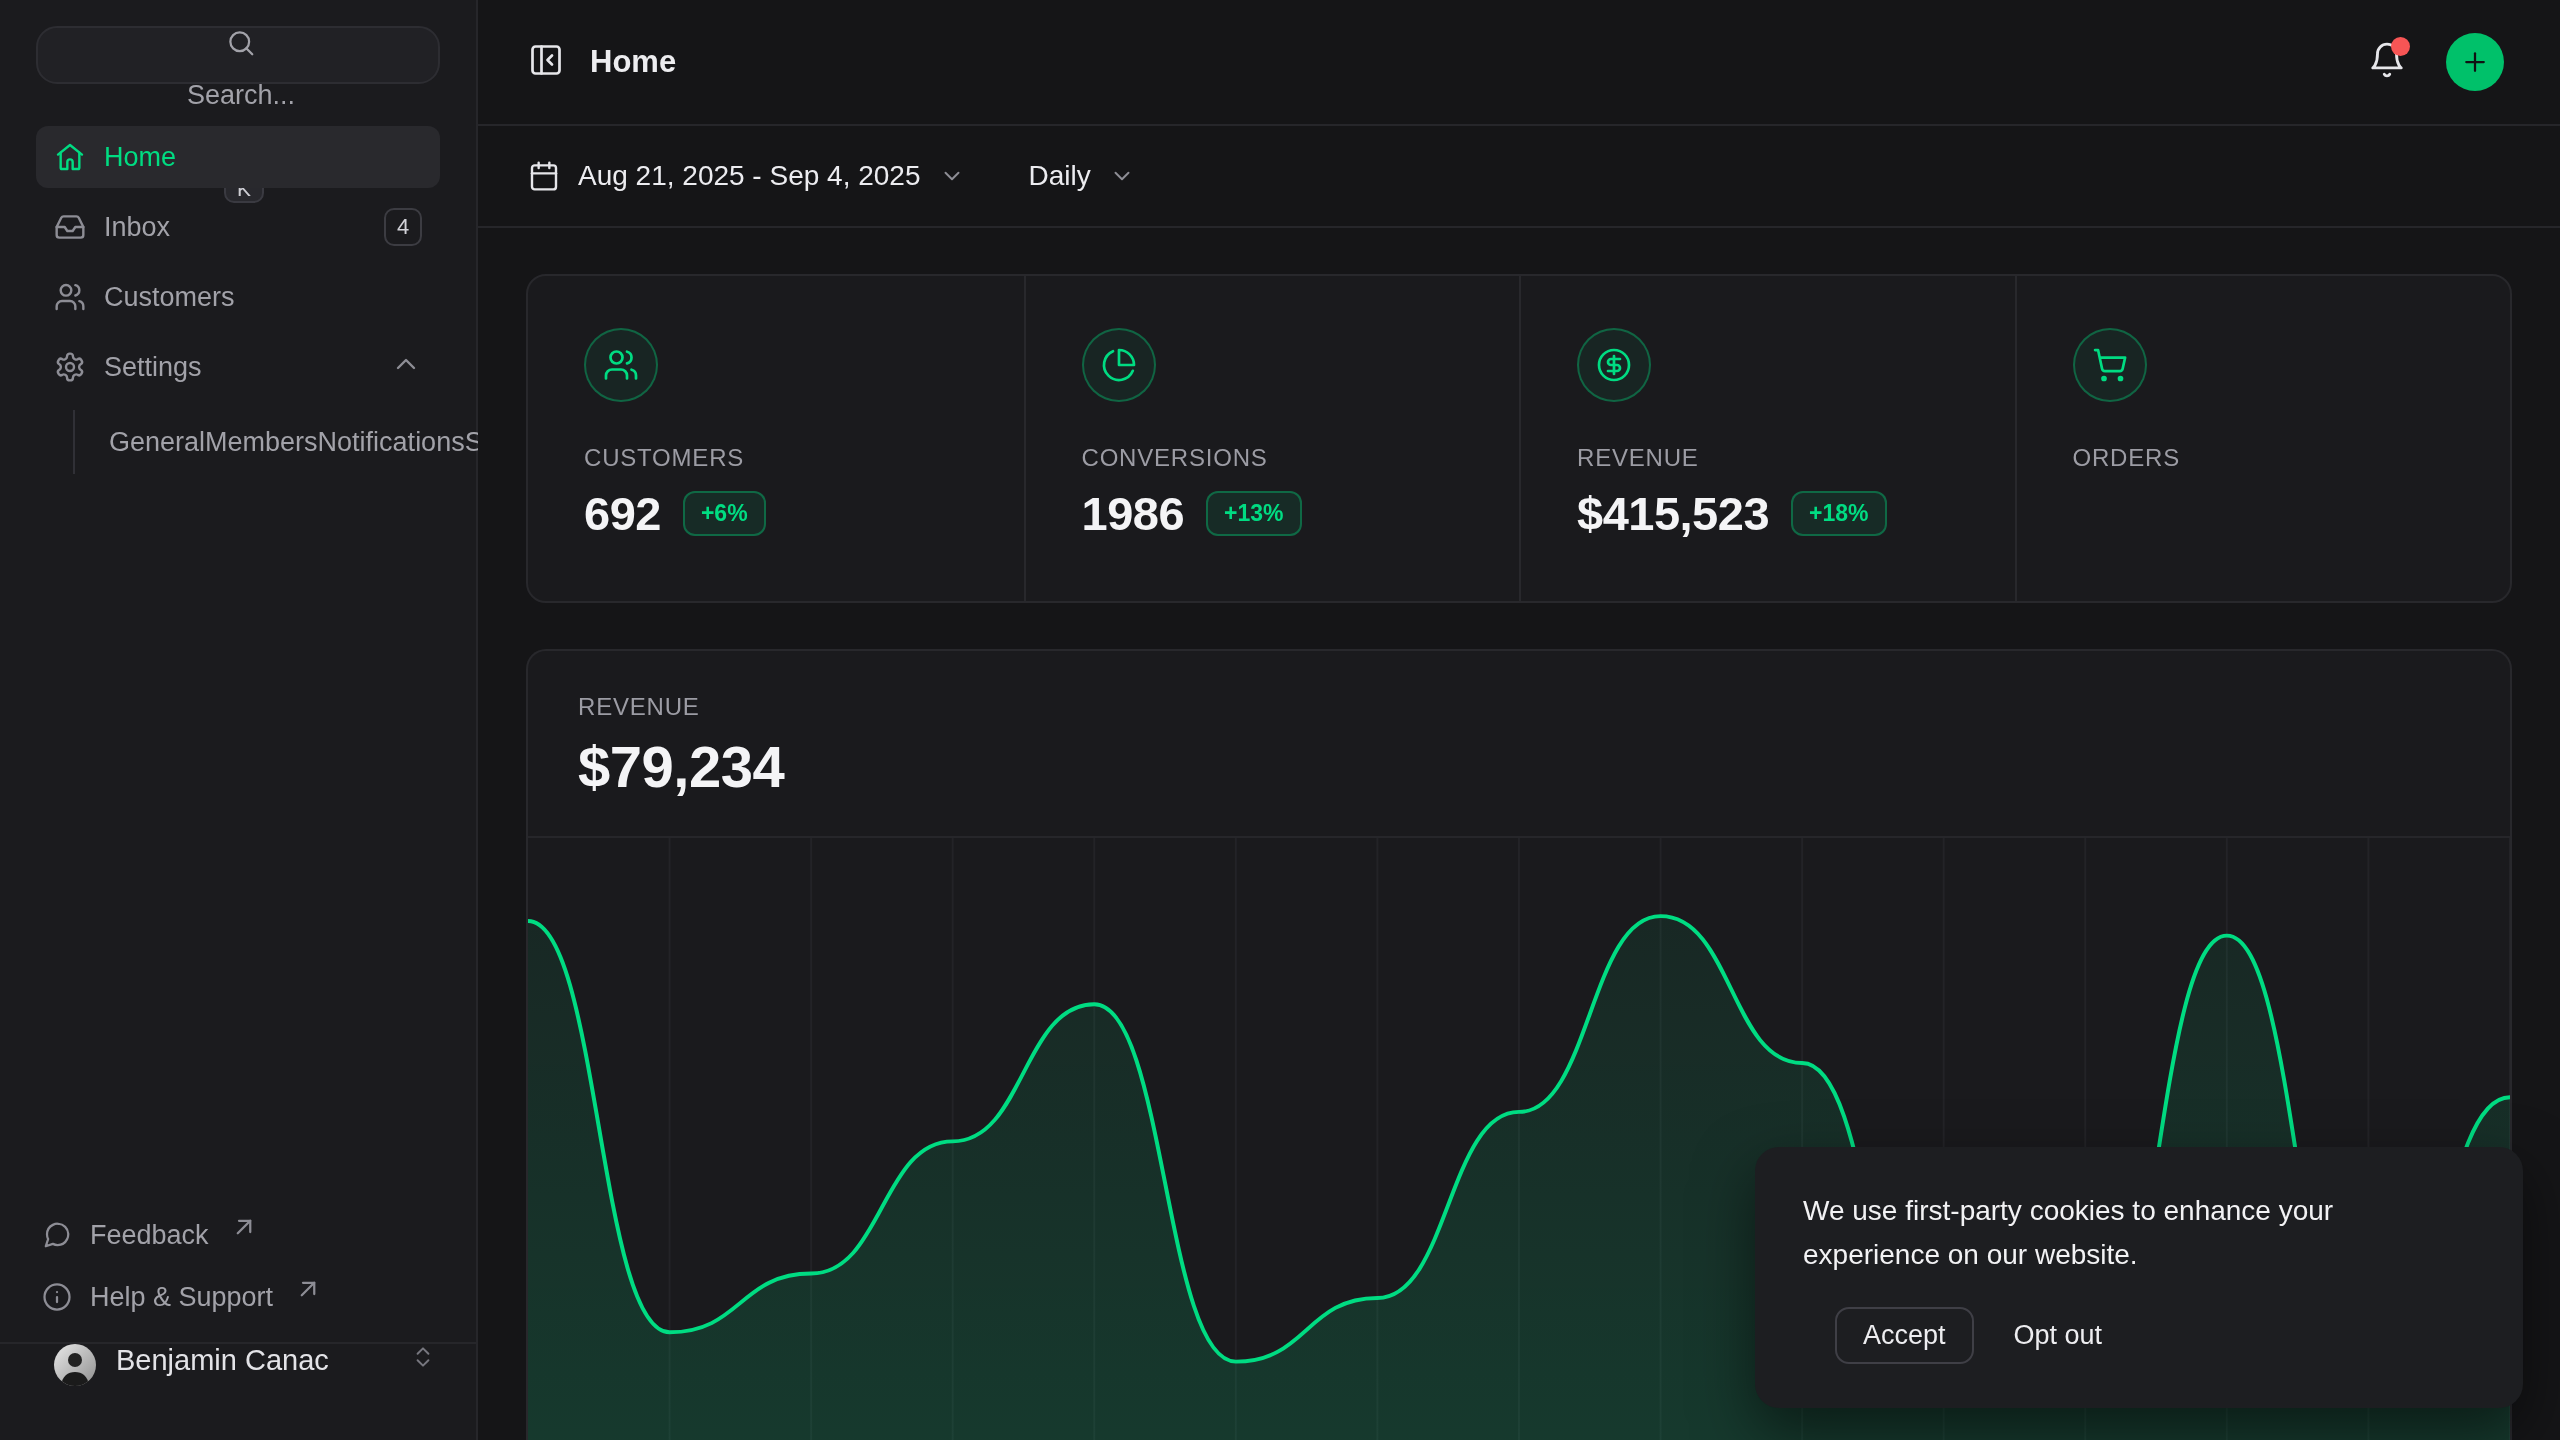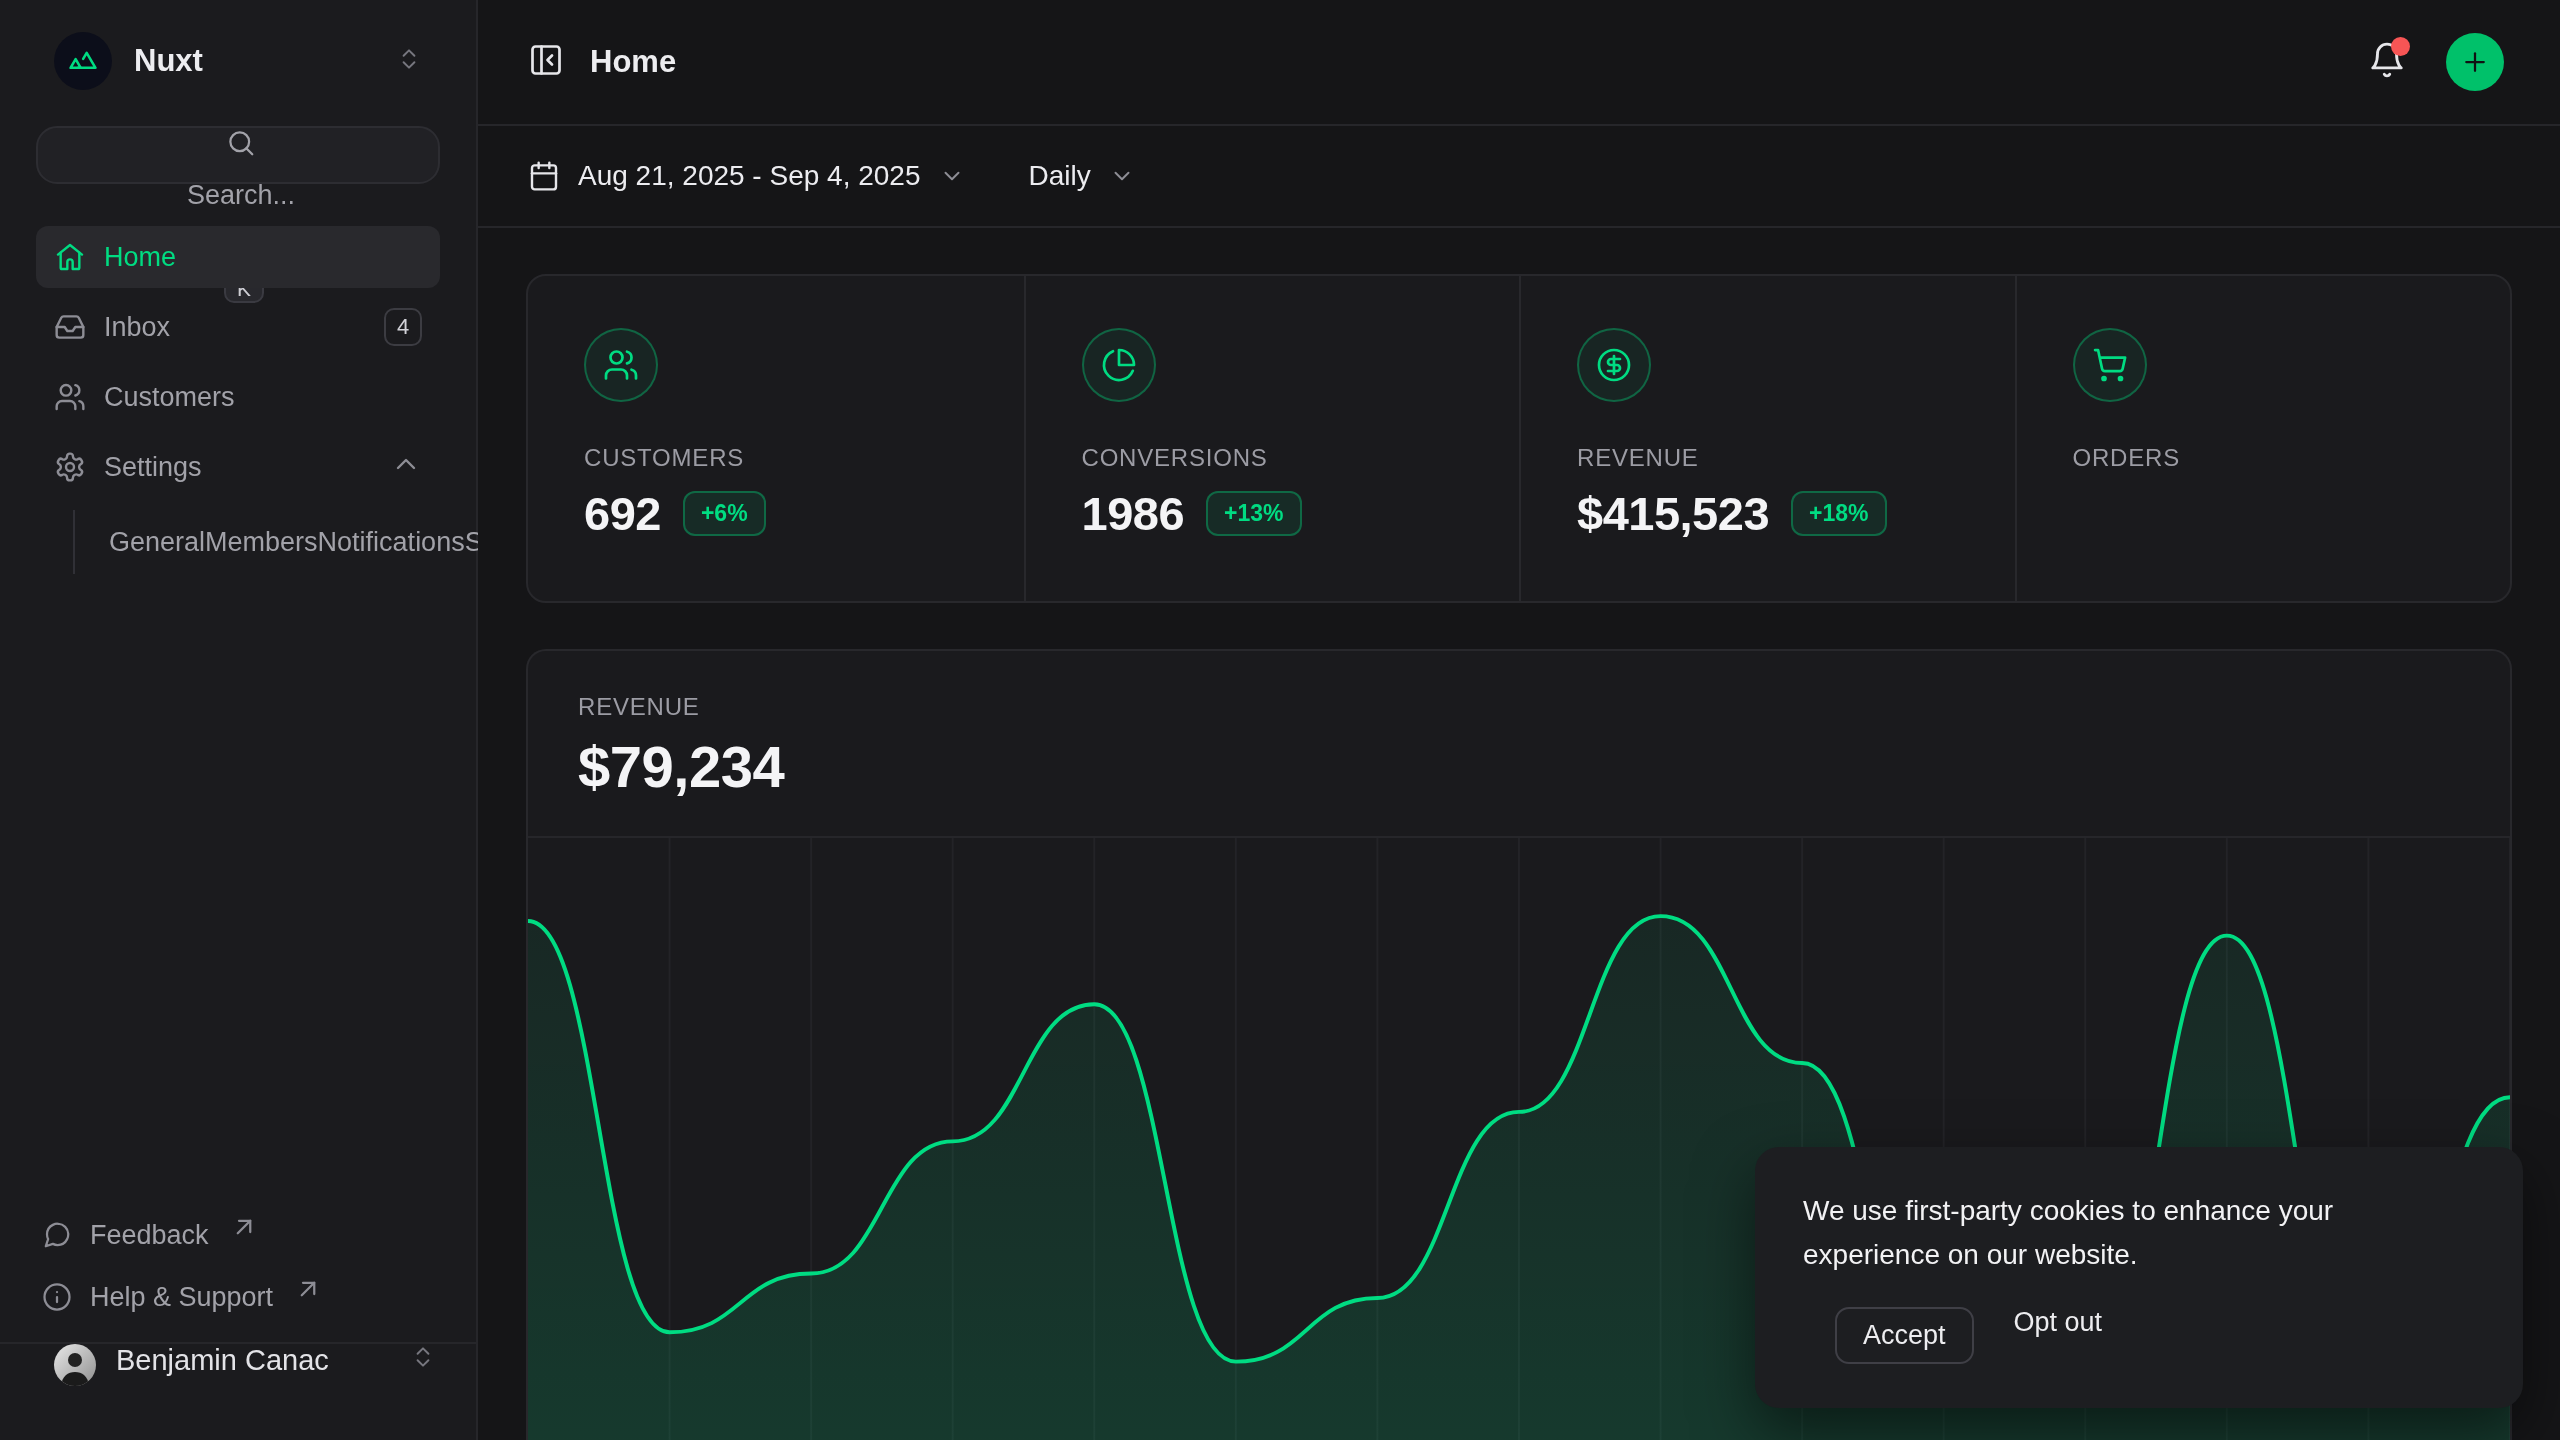--- a/index.html
+++ b/index.html
@@ -90,50 +90,34 @@
   .chart-head { padding:42px 50px 36px; }
   .chart-label { font-size:24px; font-weight:500; letter-spacing:.8px; color:#9c9ca4; }
   .chart-total { margin-top:12px; font-size:58px; font-weight:700; color:#f4f4f6; letter-spacing:-.5px; }
   .plot { flex:1; border-top:2px solid #26262a; position:relative; }
   .plot svg { position:absolute; inset:0; width:100%; height:100%; display:block; }
 
   
   .cookie { position:absolute; right:37px; bottom:32px; width:768px; background:#1d1e21;
             border-radius:24px; padding:42px 48px 44px; box-shadow:0 24px 60px rgba(0,0,0,.5); z-index:20; }
   .cookie-msg { font-size:28px; line-height:44px; color:#f2f2f4; }
-  .cookie-actions { margin-top:30px; display:flex; align-items:flex-start; gap:40px;padding-left:32px; }
+  .cookie-actions { margin-top:30px; display:flex; align-items:center; gap:40px;padding-left:32px; }
   .btn-accept { background:transparent; border:2px solid #3f3f46; border-radius:14px;
                 padding:11px 26px; font-size:27px; color:#ededf0; font-family:inherit; cursor:pointer; }
   .btn-optout { background:none; border:none; font-size:27px; color:#ededf0; font-family:inherit; cursor:pointer; }
 
   svg.st { fill:none; stroke-width:1.8; stroke-linecap:round; stroke-linejoin:round; }
 </style>
 </head>
 <body>
 
 <div class="page">
 
   <aside class="sidebar">
 
-    <div class="ws-row">
-      <span class="ws-logo icon">
-        <svg class="st" viewBox="0 0 24 24" stroke="#00dc82">
-          <path d="M3.2 16.8h7.2l-3.6-6.2z"></path>
-          <path d="M8.6 16.8h12.2L14.6 6.2l-2.5 4.3"></path>
-        </svg>
-      </span>
-      <span class="ws-name">Nuxt</span>
-      <span class="grow"></span>
-      <span class="icon">
-        <svg class="st" viewBox="0 0 24 24" width="26" height="26" stroke="#77777f">
-            <path d="m7 15 5 5 5-5"></path>
-            <path d="m7 9 5-5 5 5"></path>
-          </svg>
-      </span>
-    </div>
 
     <div class="search-box">
       <span class="icon">
         <svg class="st" viewBox="0 0 24 24" width="30" height="30" stroke="#a2a2a9">
             <circle cx="11" cy="11" r="7.5"></circle>
             <path d="m21 21-4.8-4.8"></path>
           </svg>
       </span>
       <span class="ph">Search...</span>
       <span class="kbd">⌘</span>

